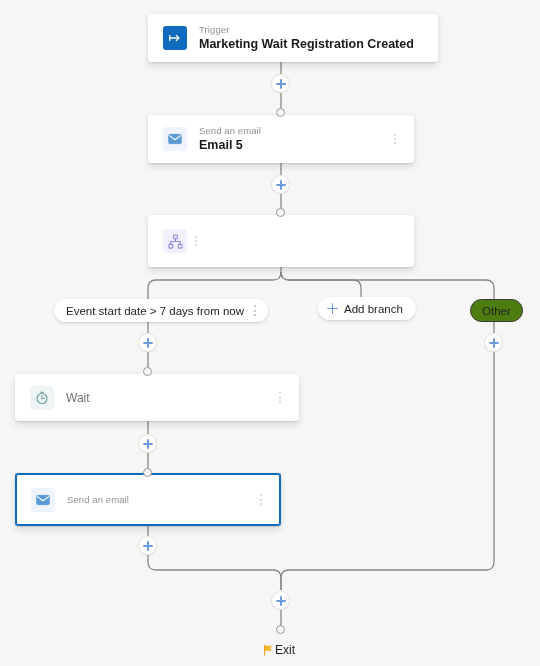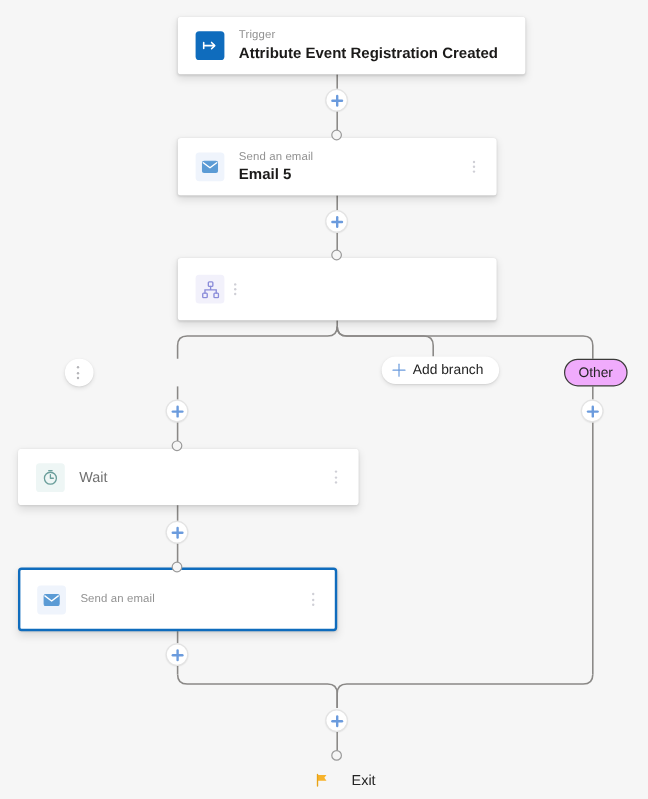--- a/index.html
+++ b/index.html
@@ -163,21 +163,21 @@
   }
   .pill-label {
     font-size: 11.5px;
     color: #242424;
     line-height: 14px;
     padding-left: 12px;
   }
   .pill .kebab { margin-right: 4px; margin-left: 2px; height: 18px; }
   .pill.other {
     border: 1.5px solid #3b3a39;
-    background: #f0abfc;
+    background: #4d7c0f;
     box-shadow: none;
     justify-content: center;
   }
   .pill.other .pill-label { padding-left: 0; padding: 0 11px; color: #242424; }
   .pill.addbranch {
     justify-content: center;
     padding: 0 13px 0 9px;
   }
   .pill.addbranch .pill-label { padding-left: 6px; color: #242424; text-align: center; }
   .mini-plus {
@@ -192,21 +192,21 @@
     background: #6b9bdd;
     border-radius: 1px;
   }
   .mini-plus::before { left: 0; top: 4.7px; width: 11px; height: 1.6px; }
   .mini-plus::after  { top: 0; left: 4.7px; height: 11px; width: 1.6px; }
   
   .exit-node {
     position: absolute;
     display: flex;
     align-items: center;
-    gap: 18px;
+    gap: 0;
     z-index: 3;
   }
   .exit-label {
     font-size: 12px;
     color: #242424;
     line-height: 14px;
   }
   svg { display: block; }
 </style>
 </head>
@@ -254,21 +254,21 @@
   <div class="node" style="left:148px; top:14px; width:290px; height:48px;">
     <div class="node-icon trigger">
       <svg width="14" height="14" viewBox="0 0 16 16">
         <path d="M2 8 H12" stroke="#ffffff" stroke-width="1.5" stroke-linecap="round"></path>
         <path d="M9.5 5 L12.5 8 L9.5 11" fill="none" stroke="#ffffff" stroke-width="1.5" stroke-linecap="round" stroke-linejoin="round"></path>
         <path d="M2 5.2 V10.8" stroke="#ffffff" stroke-width="1.5" stroke-linecap="round"></path>
       </svg>
     </div>
     <div class="node-text">
       <span class="node-sub">Trigger</span>
-      <span class="node-title">Attribute Event Registration Created</span>
+      <span class="node-title">Marketing Wait Registration Created</span>
     </div>
   </div>
 
   <div class="plus" style="left:271px; top:74px;"></div>
   <div class="anchor" style="left:276px; top:108px;"></div>
 
   <div class="node" style="left:148px; top:115px; width:266px; height:48px;">
     <div class="node-icon email">
       <svg width="14" height="12" viewBox="0 0 16 13">
         <rect x="0.8" y="1.2" width="14.4" height="10.6" rx="1.6" fill="#5b9bd5" stroke="#5b9bd5" stroke-width="1"></rect>
@@ -299,20 +299,21 @@
       </svg>
     </div>
     <div class="kebab">
       <i></i>
         <i></i>
         <i></i>
     </div>
   </div>
 
   <div class="pill" style="left:54px; top:299px;">
+    <span class="pill-label">Event start date &gt; 7 days from now</span>
     <div class="kebab dark">
       <i></i>
         <i></i>
         <i></i>
     </div>
   </div>
 
   <div class="pill addbranch" style="left:318px; top:297px;">
     <span class="mini-plus"></span>
     <span class="pill-label">Add branch</span>

